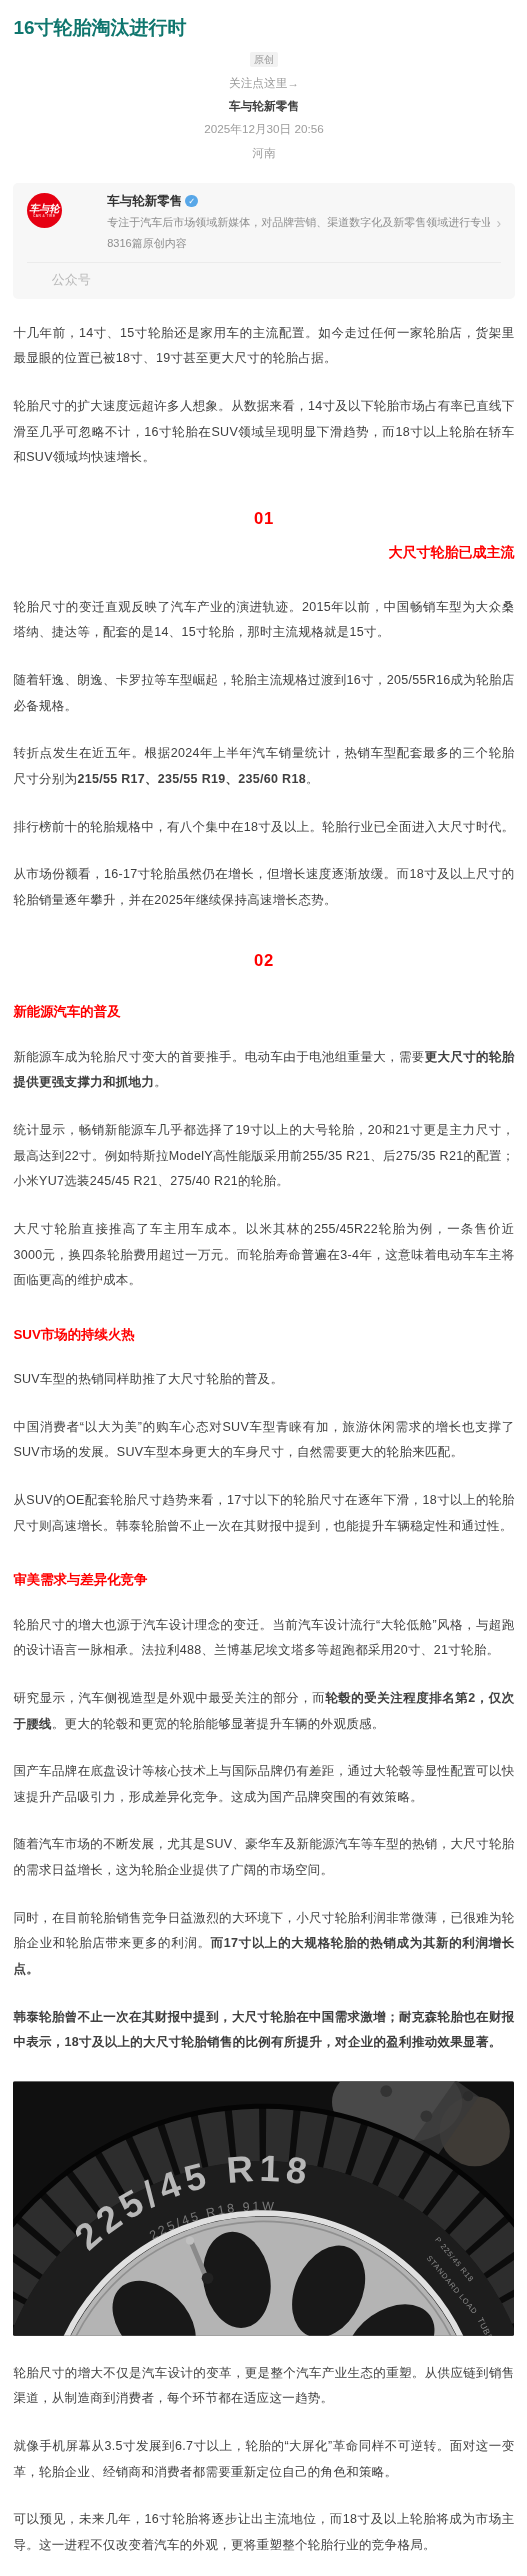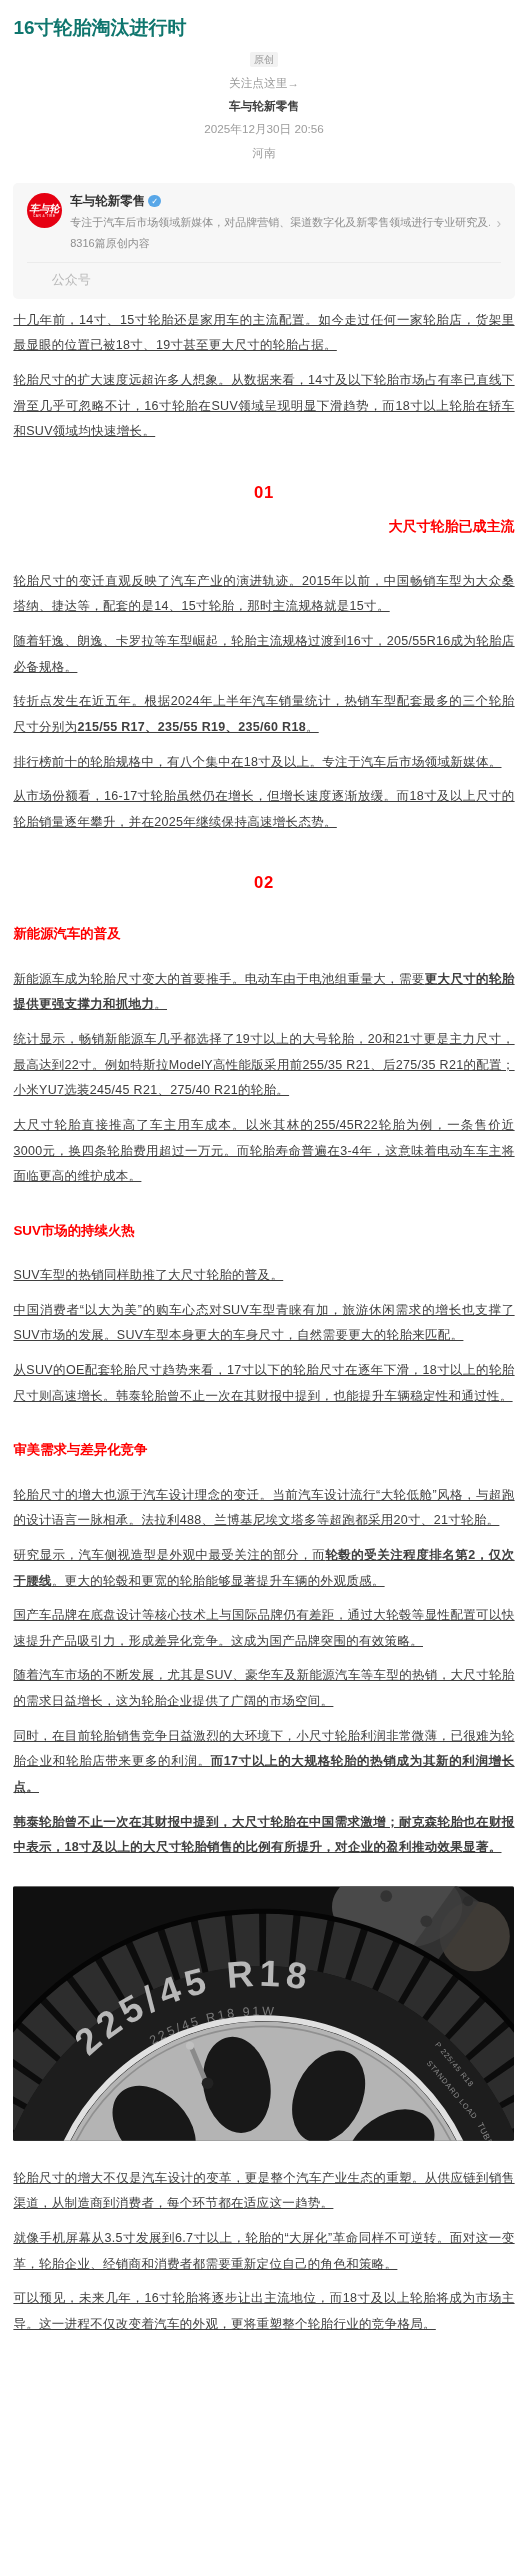--- a/index.html
+++ b/index.html
@@ -30,21 +30,21 @@
   }
   .follow-hint{color:#9c9c9c;}
   .account-link{color:#3f3f3f;font-weight:bold;cursor:pointer;}
   .meta-time,.meta-loc{color:#9c9c9c;}
 
   
   .card{
     margin-top:22px;background:#f7f7f7;border-radius:5px;
     padding:10px 13.4px 0;cursor:pointer;
   }
-  .card-top{display:flex;align-items:flex-start;}
+  .card-top{display:flex;align-items:flex-start;gap:37px;}
   .avatar{
     width:35px;height:35px;border-radius:50%;
     background:var(--brand-red);color:#fff;
     display:flex;flex-direction:column;align-items:center;justify-content:center;
     flex:0 0 35px;overflow:hidden;
   }
   .avatar-main{font-size:10px;font-weight:bold;font-style:italic;line-height:1.1;}
   .avatar-sub{font-size:3.3px;letter-spacing:0.4px;}
   .card-body{flex:1;margin-left:8.4px;min-width:0;}
   .name-row{display:flex;align-items:center;font-size:12.5px;font-weight:bold;color:#333;line-height:1.3;}
@@ -56,21 +56,21 @@
   .desc{flex:1;font-size:11px;color:#8f8f8f;white-space:nowrap;overflow:hidden;line-height:1.4;}
   .chevron{color:#bdbdbd;font-size:14px;margin-left:6.7px;flex:0 0 auto;line-height:1;}
   .works{font-size:11px;color:#8f8f8f;margin-top:5.8px;line-height:1.4;}
   .divider{height:0.8px;background:#ebebeb;margin-top:10px;}
   .acct-type{font-size:13px;color:#b9b9b9;padding:8.4px 0 10px;margin-left:25px;}
 
   
   .article{margin-top:3.3px;}
   .para{
     font-size:12.5px;line-height:2.05;color:var(--text);
-    margin:9px 0;text-align:justify;letter-spacing:0.3px;text-decoration:underline;
+    margin:22px 0;text-align:justify;letter-spacing:0.3px;
   }
   .para strong{font-weight:bold;}
   .sec-num{
     color:var(--accent);font-size:16.7px;font-weight:bold;
     text-align:center;margin:38px 0 15px;letter-spacing:0.8px;
   }
   .sec-title{
     color:var(--accent);font-size:14px;font-weight:bold;
     text-align:right;margin:0 0 33px;
   }
@@ -119,21 +119,21 @@
 
   <div class="article">
     <div>
         <p class="para"><span>十几年前，14寸、15寸轮胎还是家用车的主流配置。如今走过任何一家轮胎店，货架里最显眼的位置已被18寸、19寸甚至更大尺寸的轮胎占据。</span></p>
         <p class="para"><span>轮胎尺寸的扩大速度远超许多人想象。从数据来看，14寸及以下轮胎市场占有率已直线下滑至几乎可忽略不计，16寸轮胎在SUV领域呈现明显下滑趋势，而18寸以上轮胎在轿车和SUV领域均快速增长。</span></p>
         <div class="sec-num">01</div>
         <div class="sec-title">大尺寸轮胎已成主流</div>
         <p class="para"><span>轮胎尺寸的变迁直观反映了汽车产业的演进轨迹。2015年以前，中国畅销车型为大众桑塔纳、捷达等，配套的是14、15寸轮胎，那时主流规格就是15寸。</span></p>
         <p class="para"><span>随着轩逸、朗逸、卡罗拉等车型崛起，轮胎主流规格过渡到16寸，205/55R16成为轮胎店必备规格。</span></p>
         <p class="para"><span>转折点发生在近五年。根据2024年上半年汽车销量统计，热销车型配套最多的三个轮胎尺寸分别为</span><strong>215/55 R17、235/55 R19、235/60 R18</strong><span>。</span></p>
-        <p class="para"><span>排行榜前十的轮胎规格中，有八个集中在18寸及以上。专注于汽车后市场领域新媒体。</span></p>
+        <p class="para"><span>排行榜前十的轮胎规格中，有八个集中在18寸及以上。轮胎行业已全面进入大尺寸时代。</span></p>
         <p class="para"><span>从市场份额看，16-17寸轮胎虽然仍在增长，但增长速度逐渐放缓。而18寸及以上尺寸的轮胎销量逐年攀升，并在2025年继续保持高速增长态势。</span></p>
         <div class="sec-num">02</div>
         <div class="sub-title">新能源汽车的普及</div>
         <p class="para"><span>新能源车成为轮胎尺寸变大的首要推手。电动车由于电池组重量大，需要</span><strong>更大尺寸的轮胎提供更强支撑力和抓地力</strong><span>。</span></p>
         <p class="para"><span>统计显示，畅销新能源车几乎都选择了19寸以上的大号轮胎，20和21寸更是主力尺寸，最高达到22寸。例如特斯拉ModelY高性能版采用前255/35 R21、后275/35 R21的配置；小米YU7选装245/45 R21、275/40 R21的轮胎。</span></p>
         <p class="para"><span>大尺寸轮胎直接推高了车主用车成本。以米其林的255/45R22轮胎为例，一条售价近3000元，换四条轮胎费用超过一万元。而轮胎寿命普遍在3-4年，这意味着电动车车主将面临更高的维护成本。</span></p>
         <div class="sub-title">SUV市场的持续火热</div>
         <p class="para"><span>SUV车型的热销同样助推了大尺寸轮胎的普及。</span></p>
         <p class="para"><span>中国消费者“以大为美”的购车心态对SUV车型青睐有加，旅游休闲需求的增长也支撑了SUV市场的发展。SUV车型本身更大的车身尺寸，自然需要更大的轮胎来匹配。</span></p>
         <p class="para"><span>从SUV的OE配套轮胎尺寸趋势来看，17寸以下的轮胎尺寸在逐年下滑，18寸以上的轮胎尺寸则高速增长。韩泰轮胎曾不止一次在其财报中提到，也能提升车辆稳定性和通过性。</span></p>

